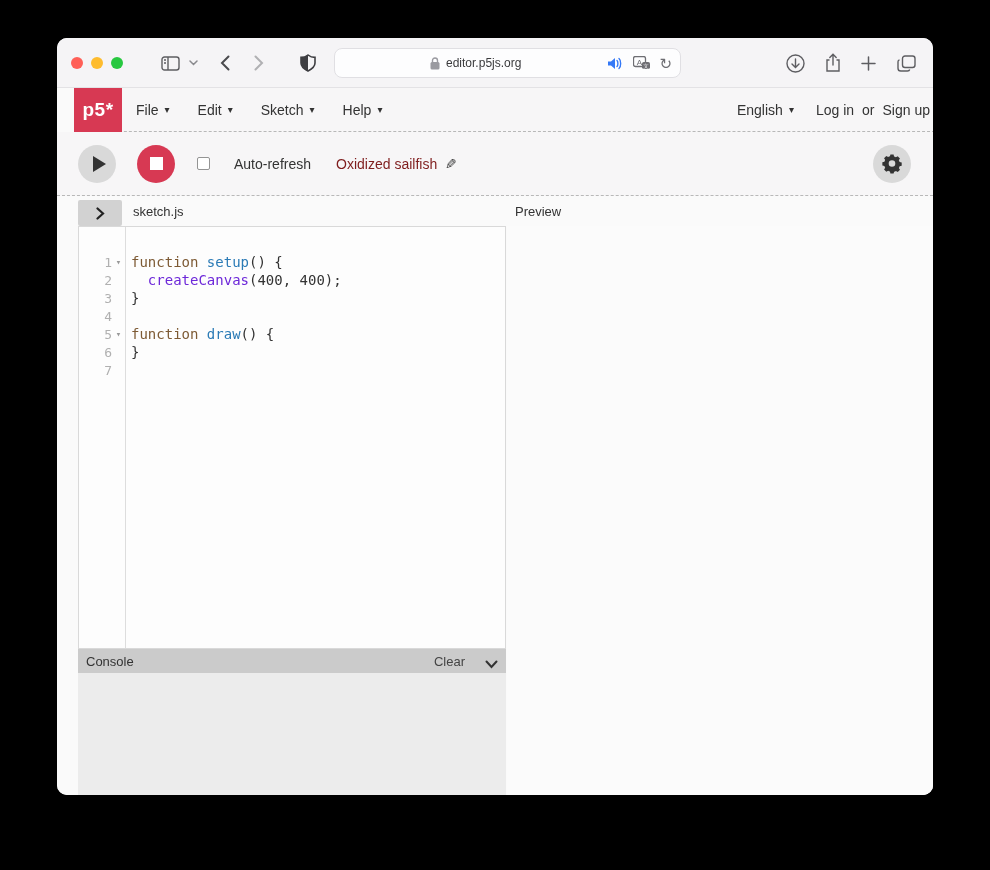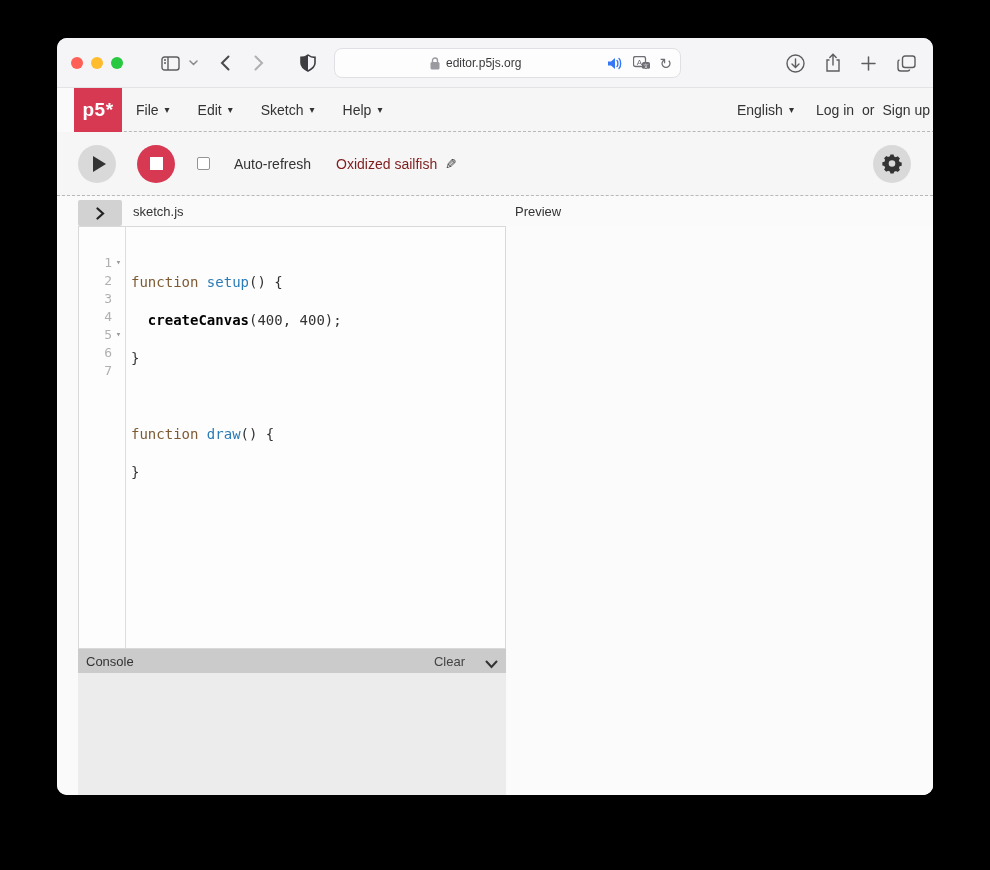--- a/index.html
+++ b/index.html
@@ -58,24 +58,24 @@
   .collapse-btn { position:absolute; left:21px; top:4px; width:44px; height:26px; background:#d2d2d2; border:none; border-radius:2px; display:flex; align-items:center; justify-content:center; cursor:pointer; }
   .tab-label { position:absolute; left:76px; top:8px; font-size:13px; color:#333; cursor:pointer; }
   .preview-label { position:absolute; left:458px; top:8px; font-size:13px; color:#333; }
 
   .editor-panel { position:absolute; left:21px; top:30px; width:428px; height:423px; background:#fdfdfd; border:1px solid #d9d9d9; display:flex; }
   .gutter { width:47px; border-right:1px solid #ddd; padding-top:26px; font-family:"DejaVu Sans Mono", monospace; }
   .gutter-line { height:18px; display:flex; align-items:center; }
   .ln { width:33px; text-align:right; font-size:13px; color:#b0b0b0; }
   .fold { width:13px; text-align:center; font-size:9px; color:#999; line-height:18px; cursor:pointer; }
   .codecol { flex:1; padding-top:26px; padding-left:5px; font-family:"DejaVu Sans Mono", monospace; font-size:14px; overflow:hidden; }
-  .code-line { height:18px; line-height:18px; white-space:pre; color:#333;margin-top:20px; }
+  .code-line { height:18px; line-height:18px; white-space:pre; color:#333; }
   .tok-keyword { color:#7d5a34; }
   .tok-def { color:#2b7bb6; }
-  .tok-p5fn { color:#000000; font-weight:bold; }
+  .tok-p5fn { color:#6d28d9; font-weight:normal; }
   .tok-plain { color:#333; }
 
   .console-header { position:absolute; left:21px; top:453px; width:428px; height:24px; background:#cbcbcb; display:flex; align-items:center; padding:0 8px; }
   .console-title { font-size:13px; color:#333; }
   .console-right { margin-left:auto; display:flex; align-items:flex-end; gap:20px; }
   .console-clear { font-size:13px; color:#444; background:none; border:none; cursor:pointer; font-family:"Liberation Sans", sans-serif; }
   .console-body { position:absolute; left:21px; top:477px; width:428px; height:122px; background:#ececec; }
   .preview-area { position:absolute; left:450px; top:30px; width:426px; height:569px; background:#fbfbfb; }
 </style>
 </head>

